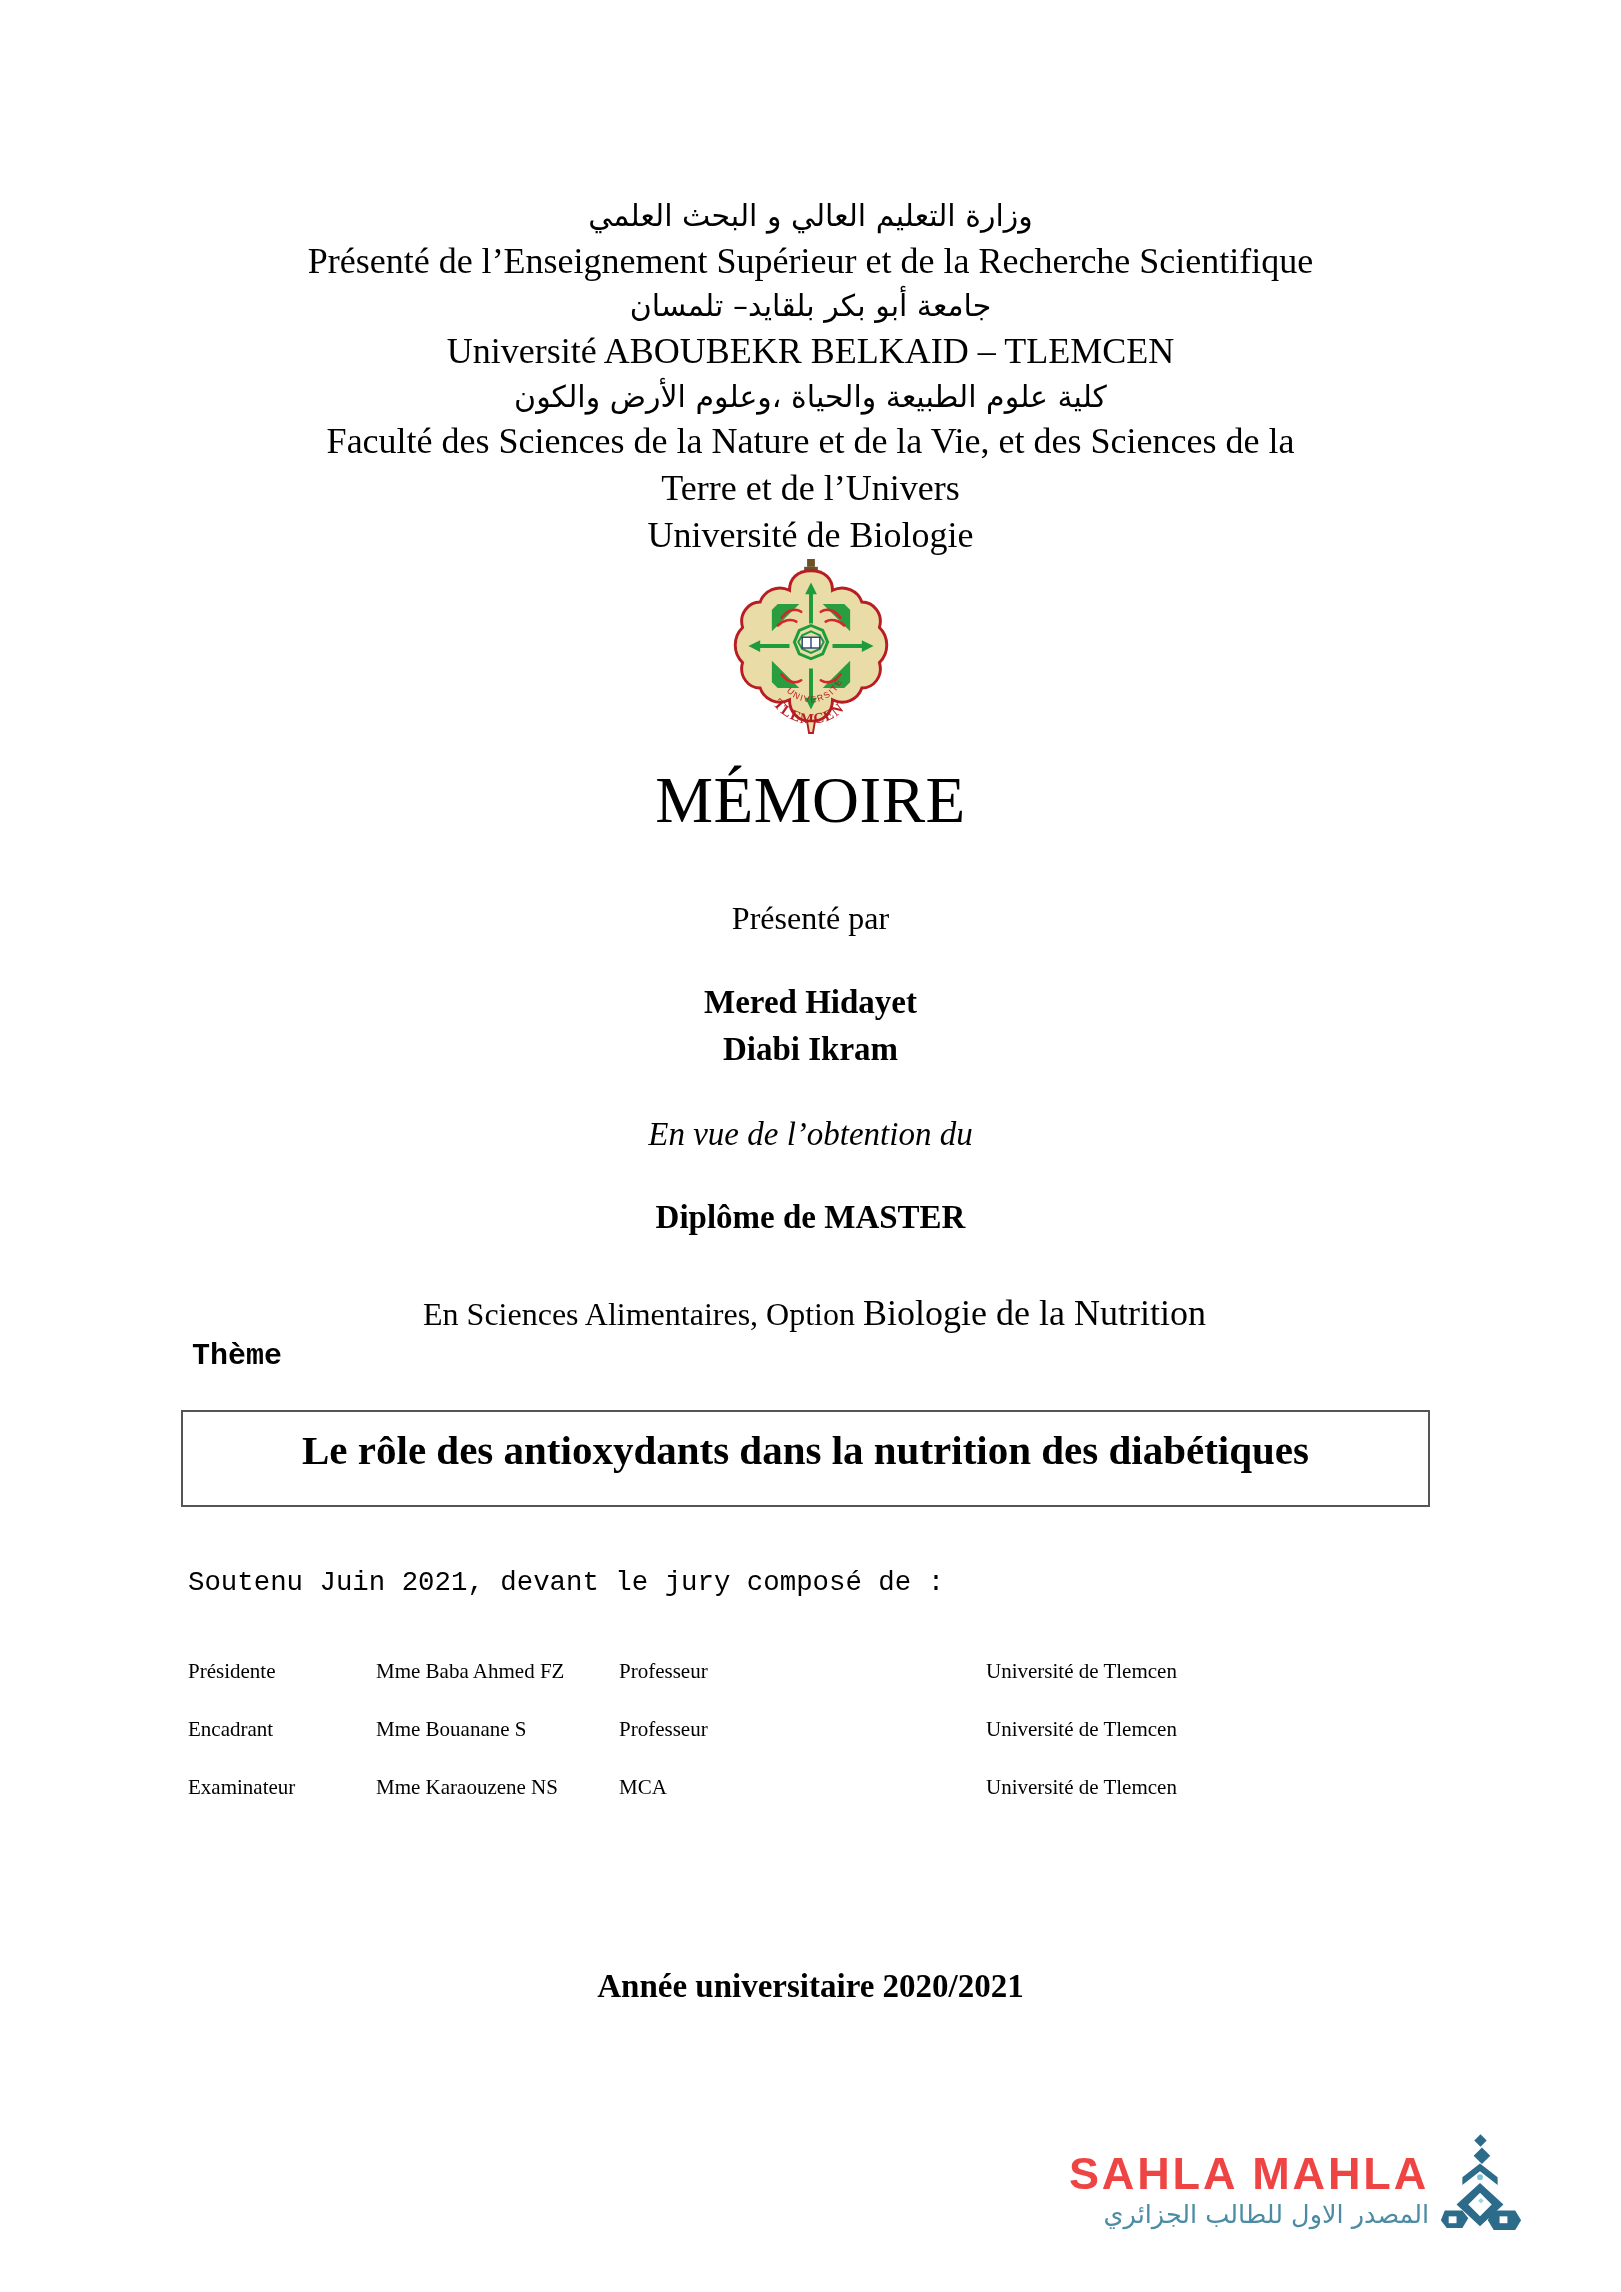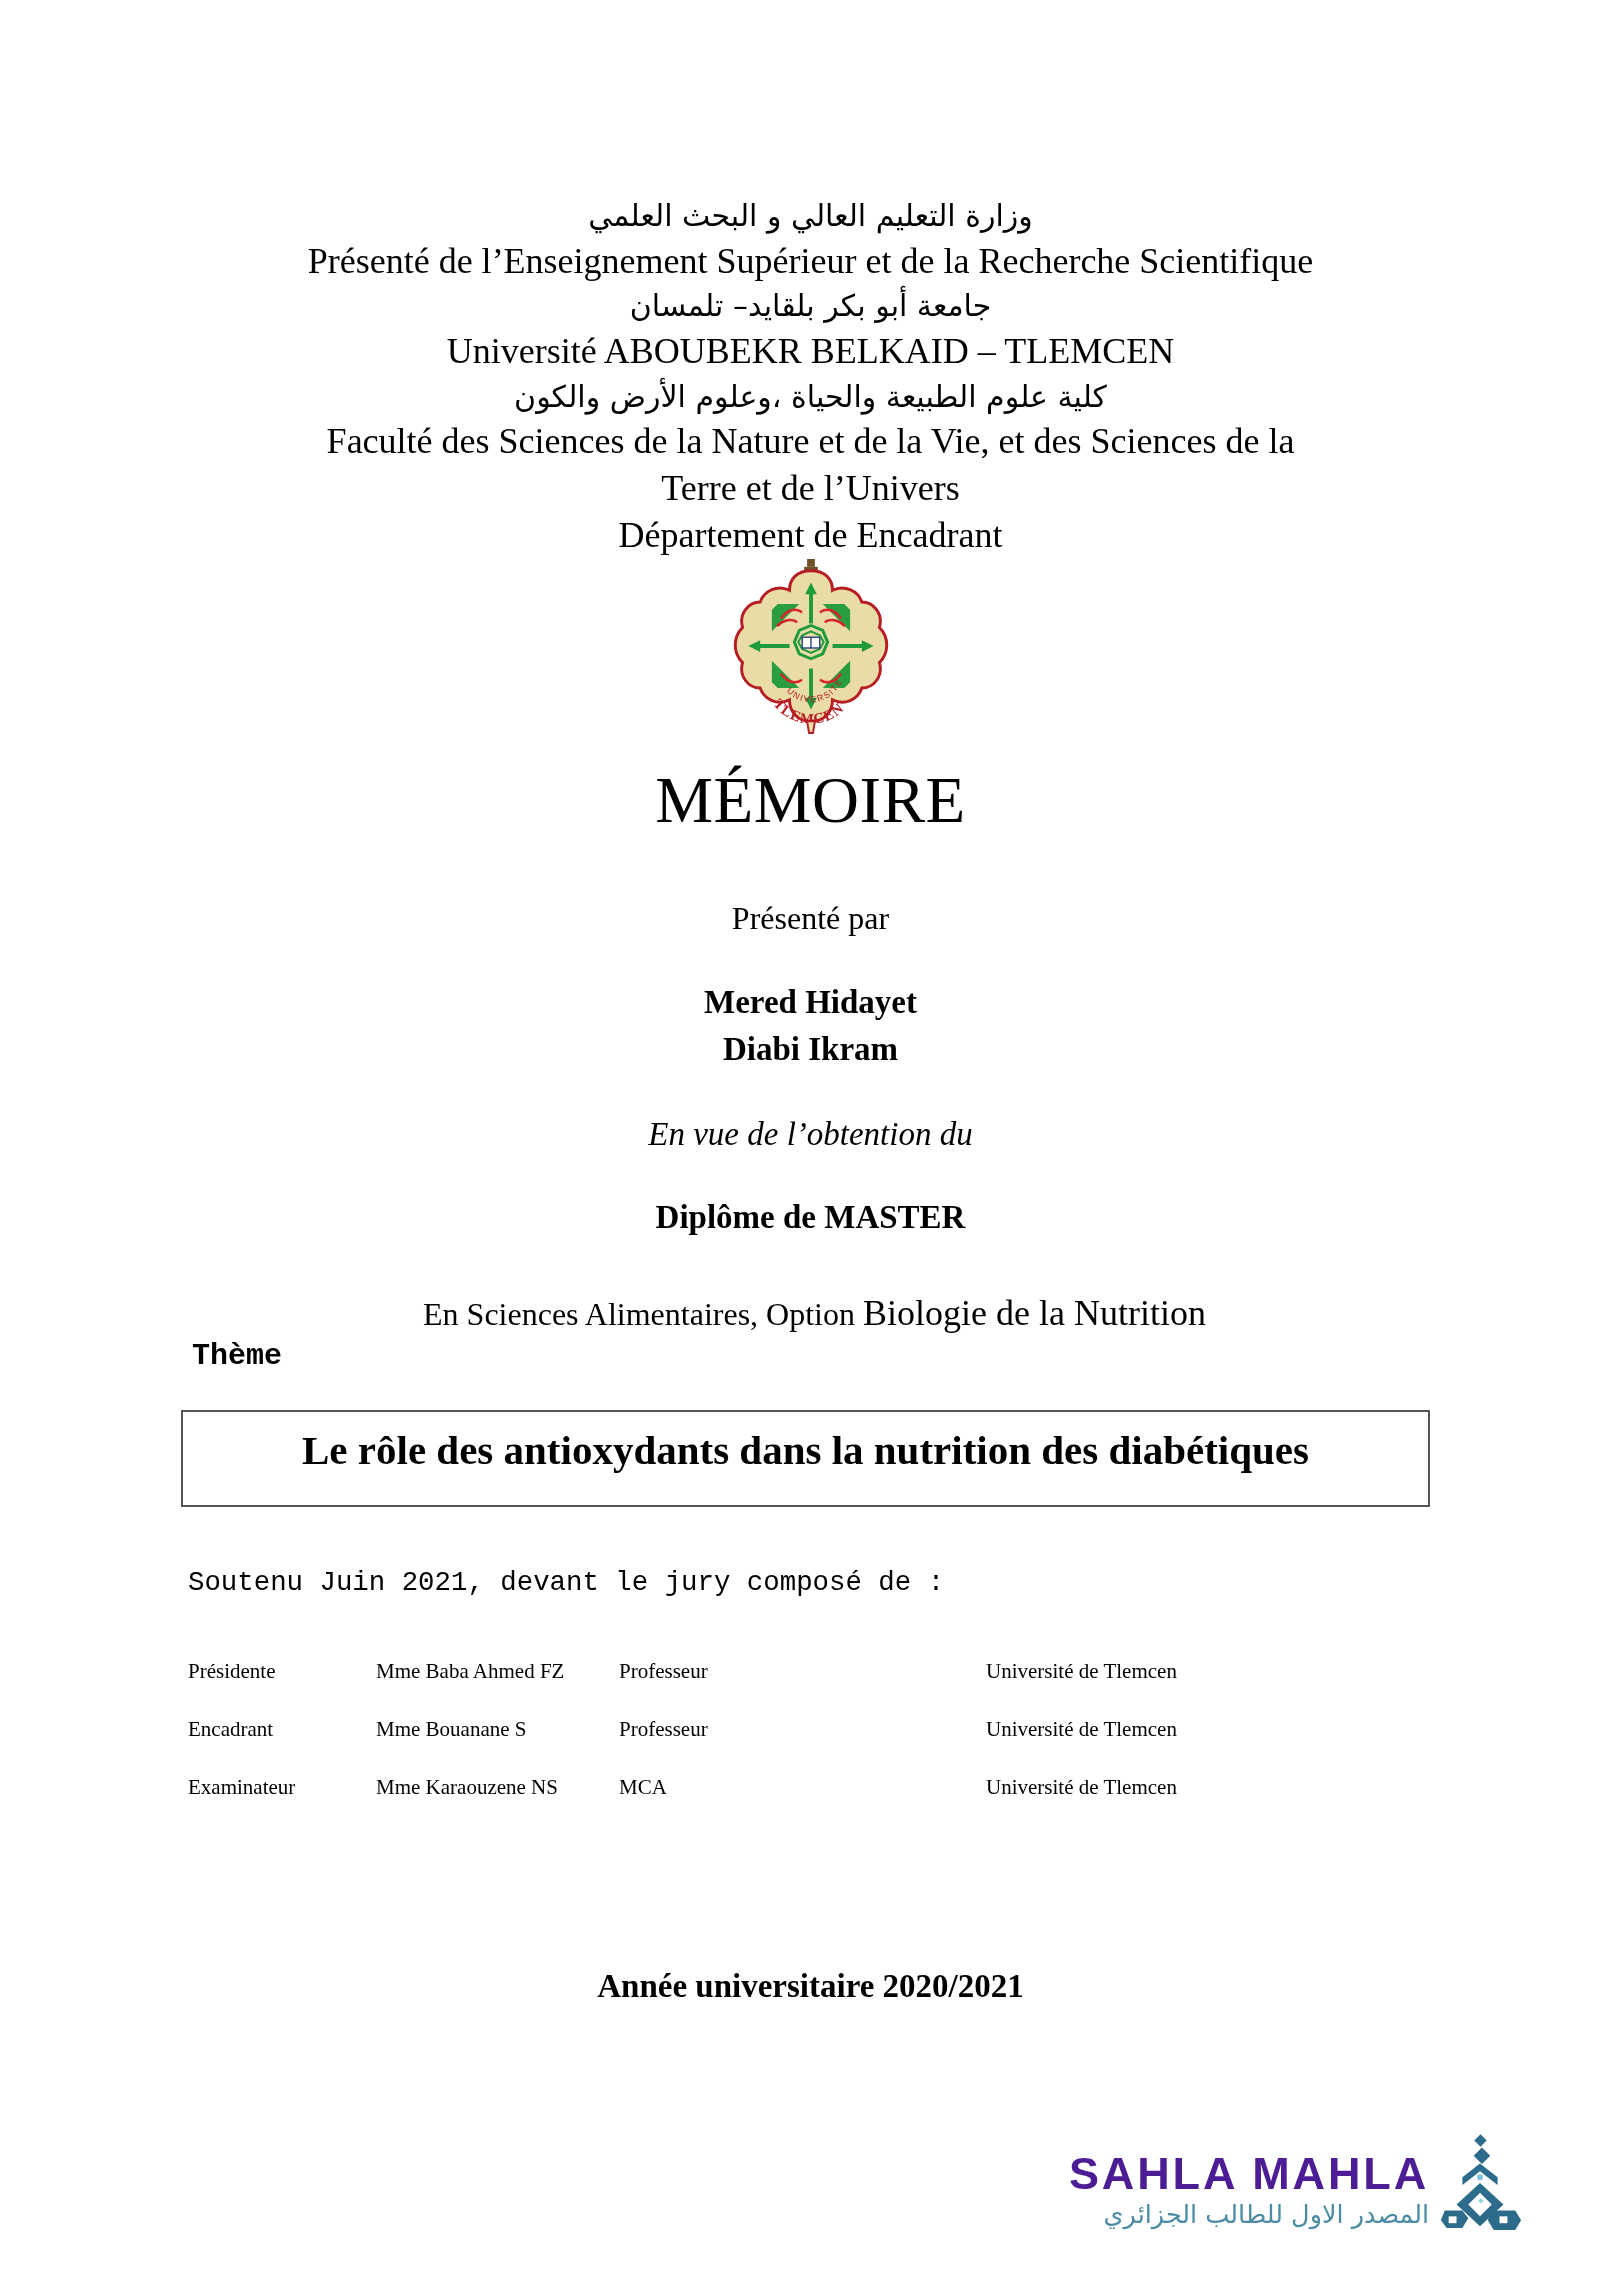--- a/index.html
+++ b/index.html
@@ -198,21 +198,21 @@
   }
   .sahla-text {
     text-align: right;
     line-height: 1;
   }
   .sahla-name {
     font-family: "Liberation Sans", "DejaVu Sans", sans-serif;
     font-size: 45px;
     font-weight: bold;
     letter-spacing: 2.9px;
-    color: #4c1d95;
+    color: #ef4444;
     white-space: nowrap;
   }
   .sahla-ar {
     font-family: "DejaVu Sans", "Liberation Sans", sans-serif;
     font-size: 25.5px;
     color: #4b8ba3;
     direction: rtl;
     margin-top: 5.9px;
     white-space: nowrap;
   }
@@ -231,21 +231,21 @@
 
   <div class="header-block">
     <div class="hdr-line hdr-ar">وزارة التعليم العالي و البحث العلمي</div>
     <div class="hdr-line hdr-fr">Présenté de l’Enseignement Supérieur et de la Recherche Scientifique</div>
     <div class="hdr-line hdr-ar">جامعة أبو بكر بلقايد– تلمسان</div>
     <div class="hdr-line hdr-fr">Université ABOUBEKR BELKAID – TLEMCEN</div>
     <div class="hdr-line hdr-ar">كلية علوم الطبيعة والحياة ،وعلوم الأرض والكون</div>
     <div class="hdr-fr-wrap">
       <div class="hdr-line hdr-fr">Faculté des Sciences de la Nature et de la Vie, et des Sciences de la Terre et de l’Univers</div>
     </div>
-    <div class="hdr-line hdr-fr">Département de Encadrant</div>
+    <div class="hdr-line hdr-fr">Université de Biologie</div>
   </div>
 
   <div class="logo-wrap">
     <svg viewBox="0 0 180 185" width="176" height="181" aria-hidden="true">
 
       <g>
         <path d="M86 2 L94 2 L94 10 L86 10 Z" fill="#6d5226"></path>
         <rect x="83" y="10" width="14" height="5" fill="#6d5226"></rect>
         <rect x="80" y="15" width="20" height="26" fill="#e9dca6" stroke="#6d5226" stroke-width="2"></rect>
         <rect x="84" y="20" width="4" height="12" fill="#6d5226"></rect>

